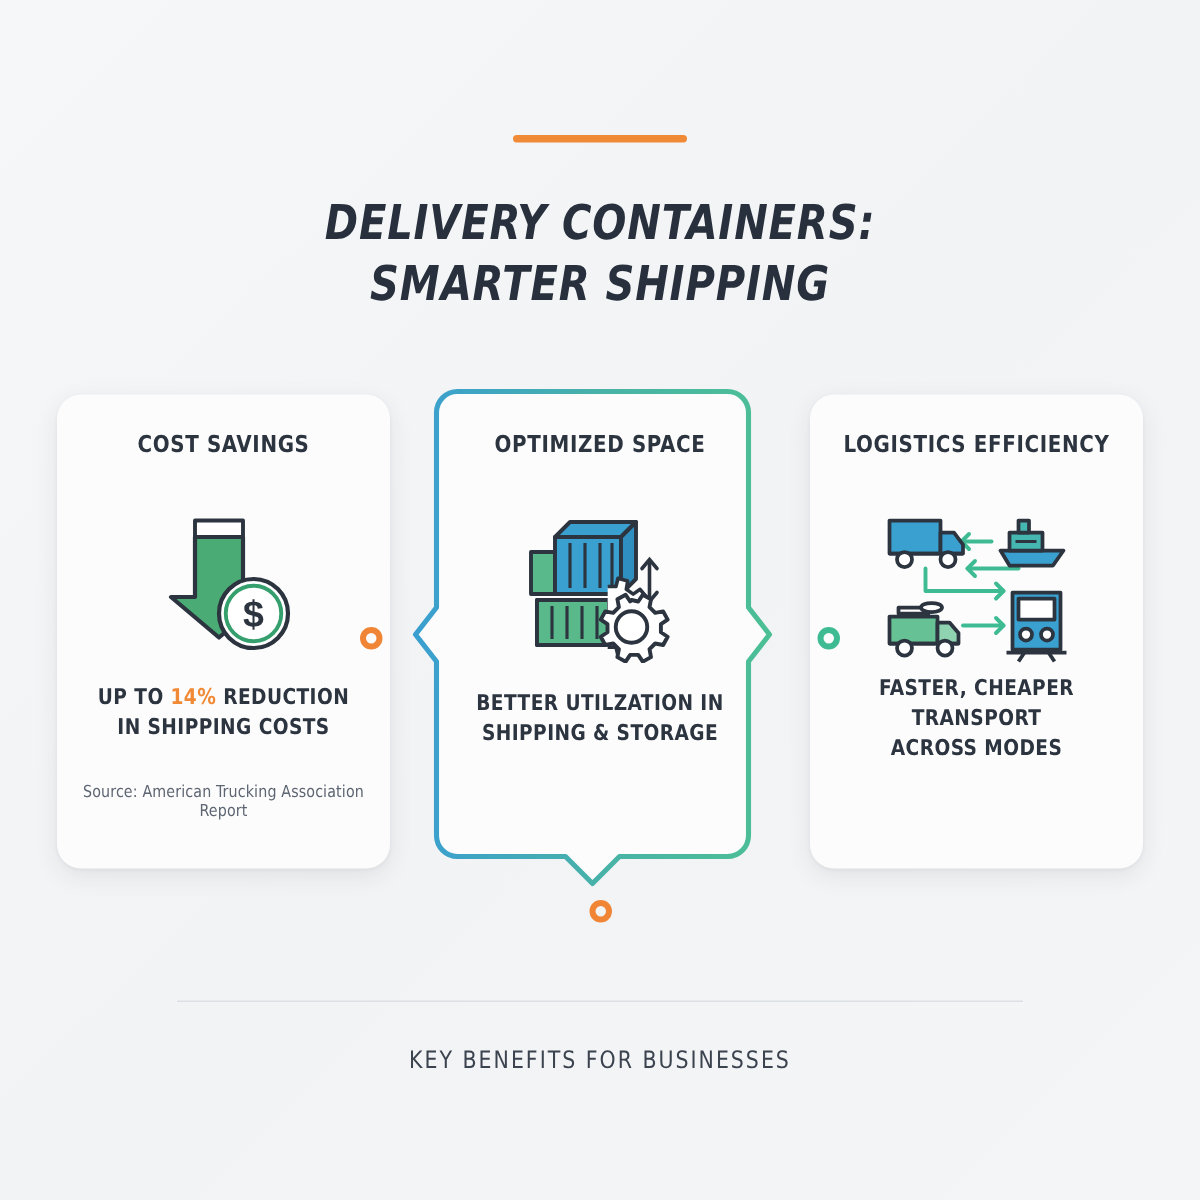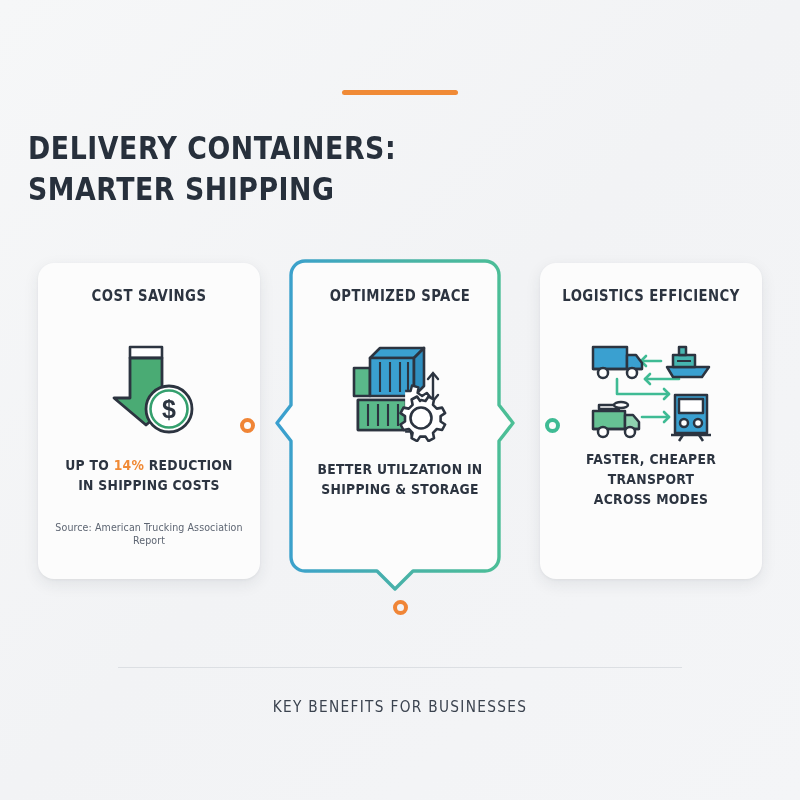--- a/index.html
+++ b/index.html
@@ -20,20 +20,22 @@
     position: relative;
     background: linear-gradient(135deg, #f6f7f8 0%, #f2f3f5 50%, #f4f5f7 100%);
   }
 
   
   .header {
     position: absolute;
     top: 90px;
     left: 0;
     width: 800px;
+    text-align: center;
+    font-style: italic;
   }
   .accent-bar {
     width: 116px;
     height: 5px;
     border-radius: 3px;
     background: #f08a36;
     margin: 0 auto 33px auto;
   }
   .title {
     font-family: "Liberation Sans Narrow", "DejaVu Sans Condensed", "Liberation Sans", sans-serif;

